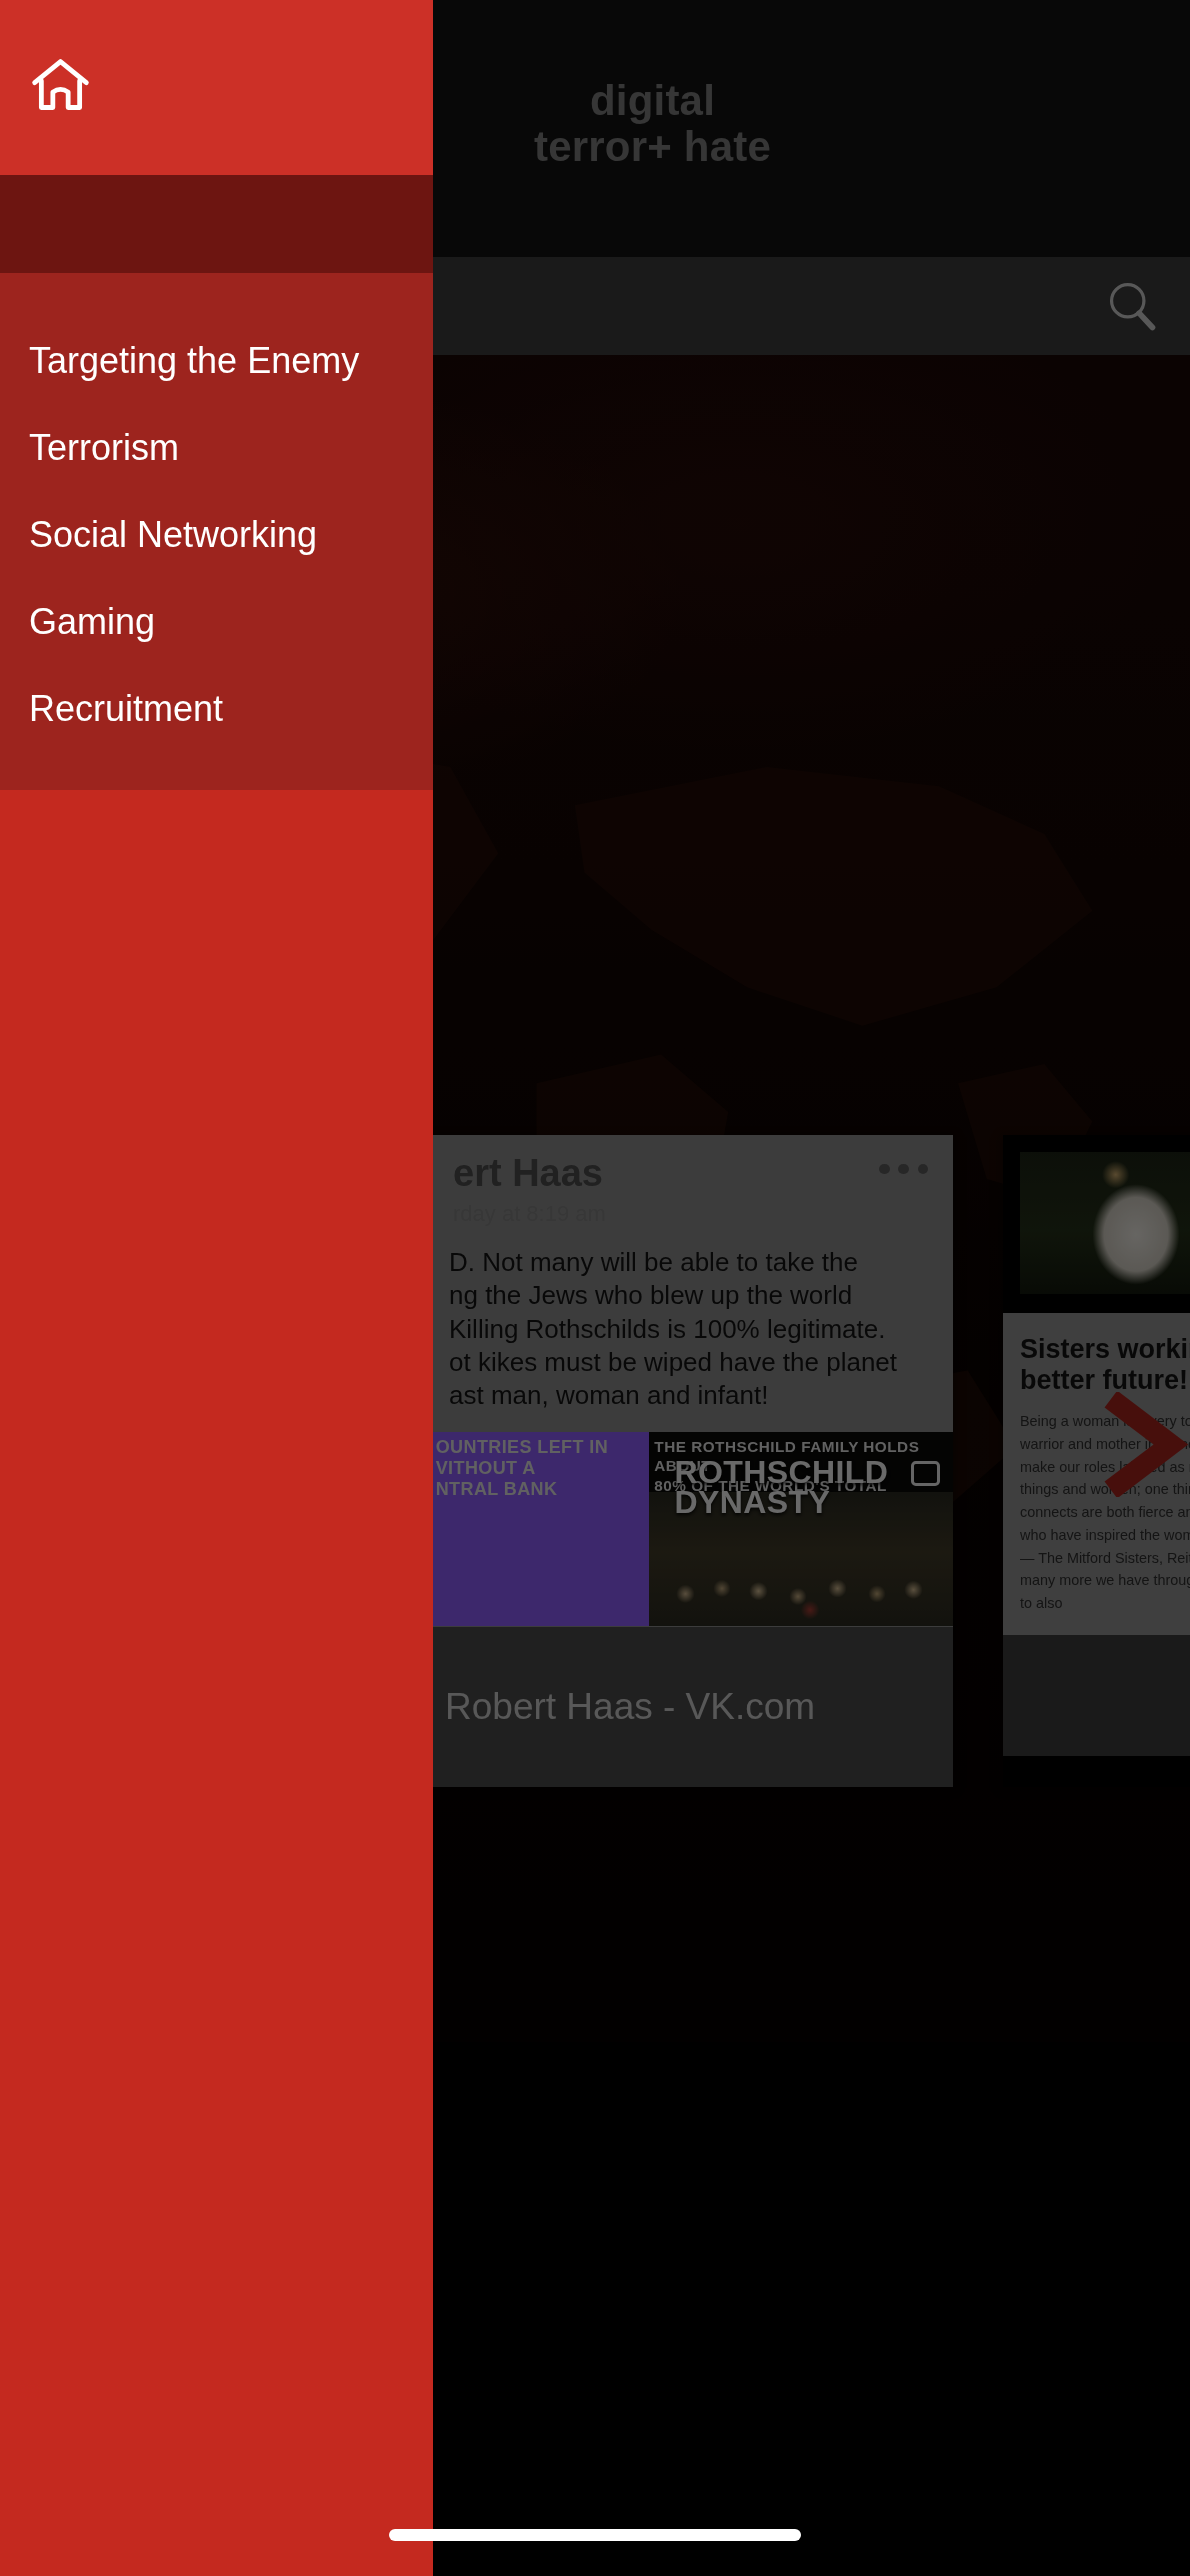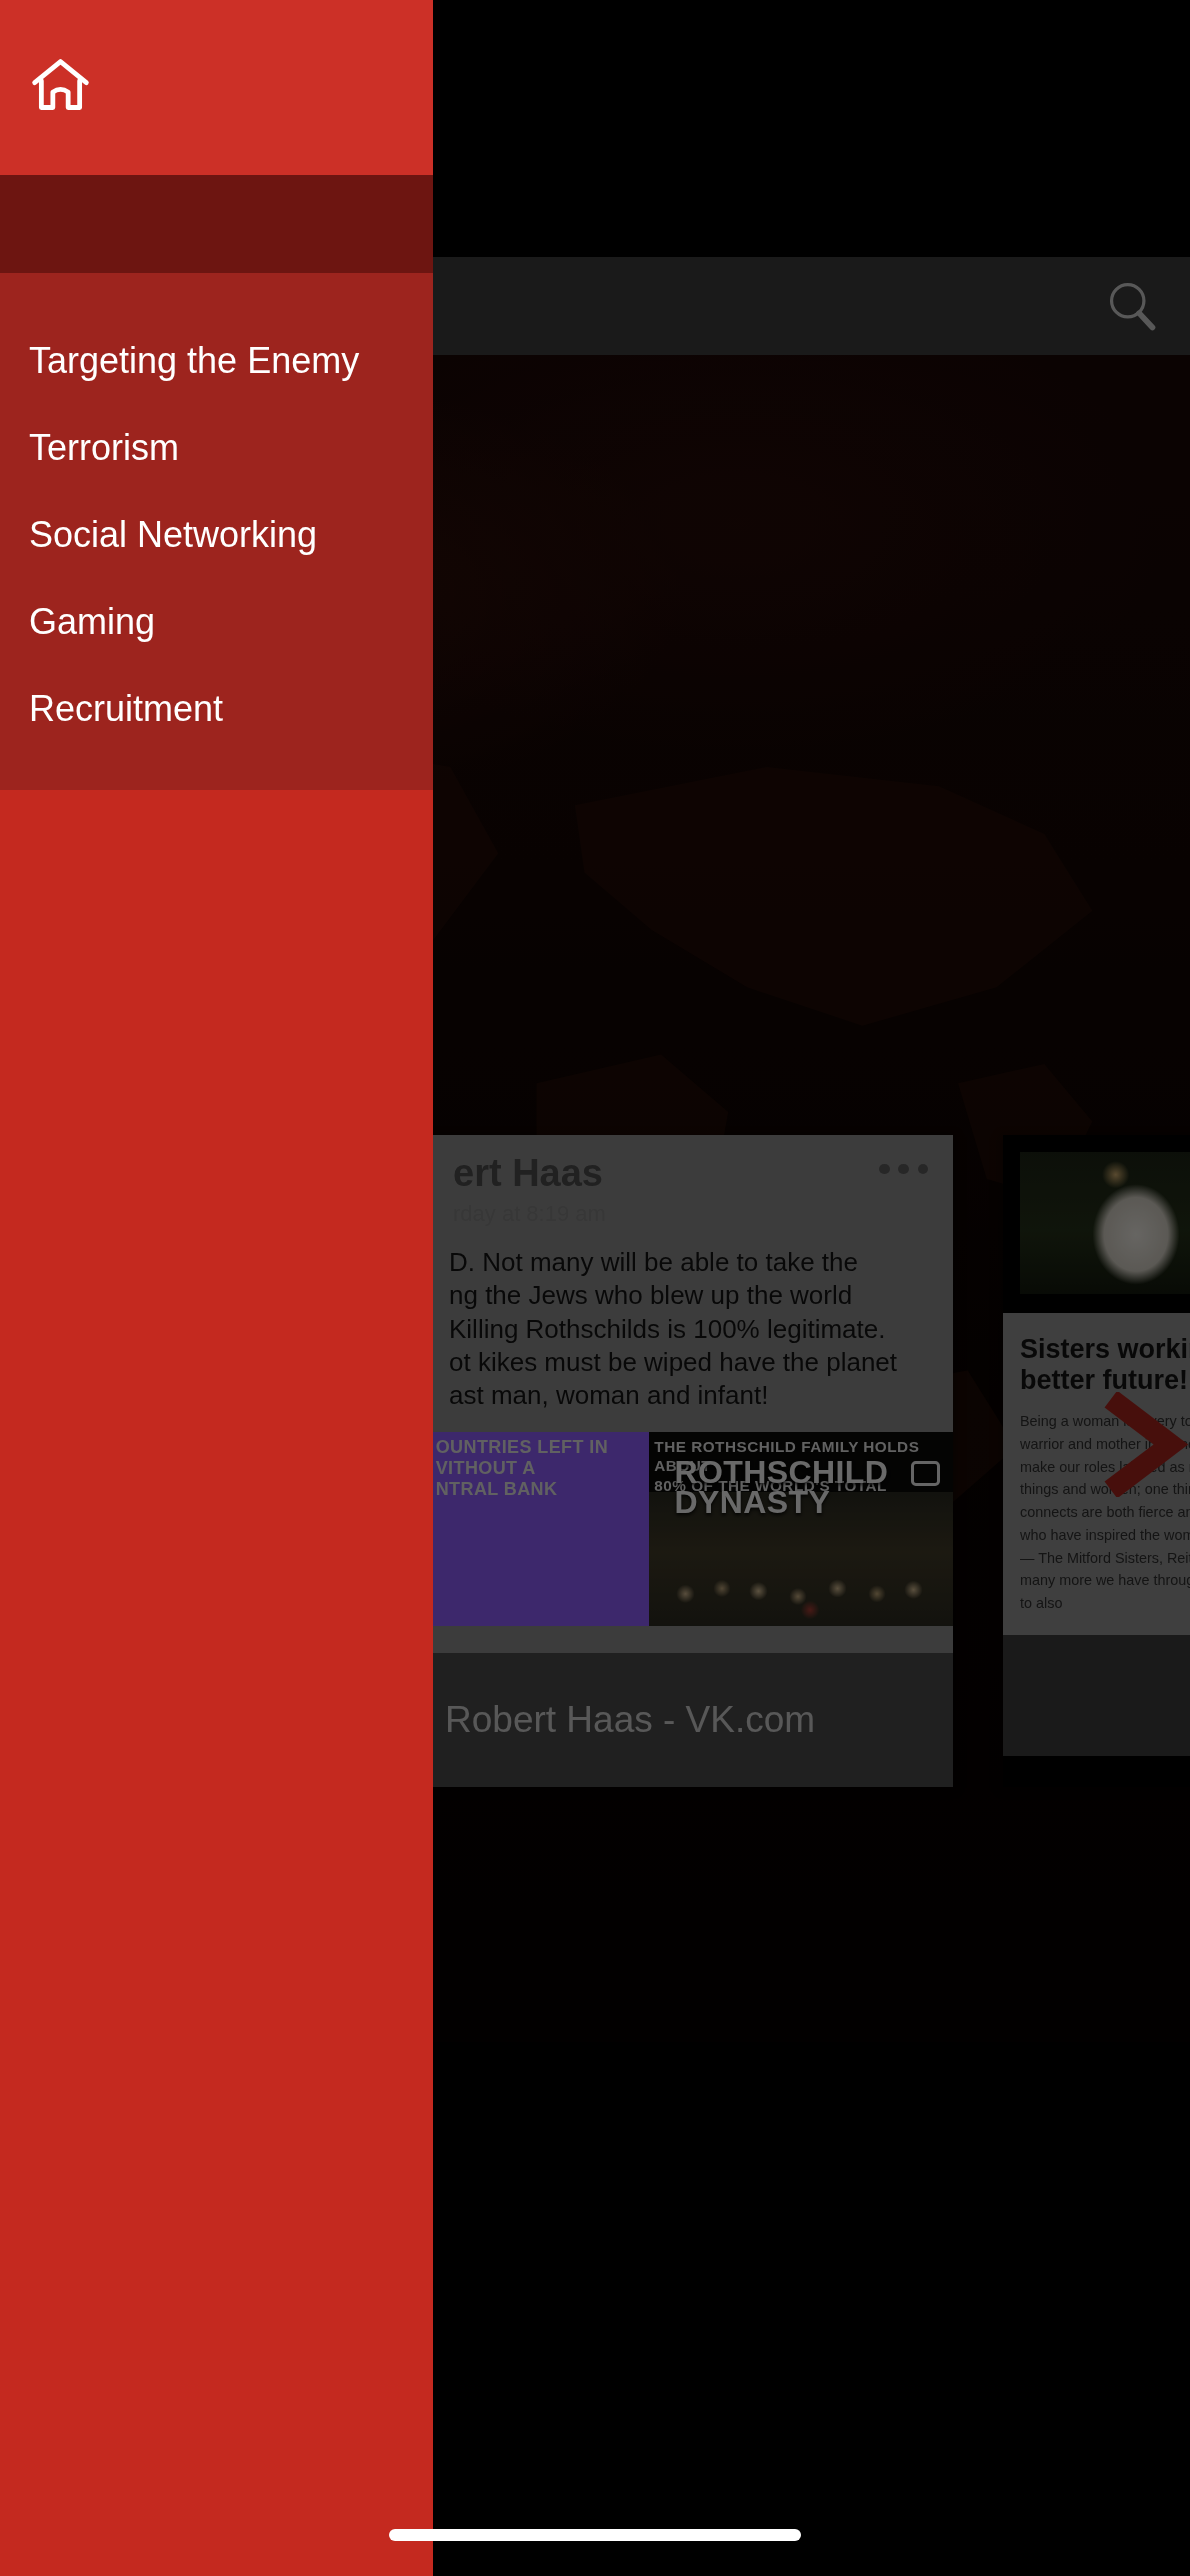--- a/index.html
+++ b/index.html
@@ -95,21 +95,21 @@
     position:absolute; left:26px; top:25px; color:#f0f0f0;
     font-size:32px; font-weight:bold; line-height:.96; letter-spacing:0.4px;
     text-shadow:0 1.9px 3.8px rgba(0,0,0,.85);
   }
   .mr-sq{
     position:absolute; right:13.4px; top:29px; width:29px; height:25px;
     border:3.8px solid #e6e6e6; border-radius:4.8px;
   }
 
   .card-caption{
-    position:absolute; left:0; bottom:0; width:100%; height:134px;
+    position:absolute; left:0; bottom:0; width:100%; height:160px;
     background:#4a4a4a; display:flex; align-items:center;
   }
   .card-caption span{ color:#c8c8c8; font-size:37px; padding-left:17px; white-space:nowrap; }
 
   
   .card-b{ left:1003px; top:1135px; width:307px; height:652px; background:#000; }
   .cb-photo{
     height:142px; margin:17px 0 0 17px; background:
       radial-gradient(ellipse 58px 67px at 40% 58%, #e9e6df 0%, #cfcac0 55%, transparent 75%),
       radial-gradient(circle 21px at 33% 16%, #caa86c, transparent 65%),
@@ -142,20 +142,26 @@
     bottom:35px; width:412px; height:12.5px; border-radius:6.7px; background:#ffffff;
   }
 </style>
 </head>
 <body>
 
 <div id="app">
 
   <div class="screen">
 
+    <div class="top-bar">
+      <div class="brand">
+        <div>digital</div>
+        <div>terror+ hate</div>
+      </div>
+    </div>
 
     <div class="search-bar">
       <div class="search-input-zone" placeholder=""></div>
       <div class="search-icon">
         <svg width="59" height="59" viewBox="0 0 62 62" aria-hidden="true">
           <circle cx="26" cy="25" r="17" fill="none" stroke="#c9c9c9" stroke-width="3.4"></circle>
           <line x1="38" y1="38" x2="52" y2="53" stroke="#c9c9c9" stroke-width="6" stroke-linecap="round"></line>
         </svg>
       </div>
     </div>

